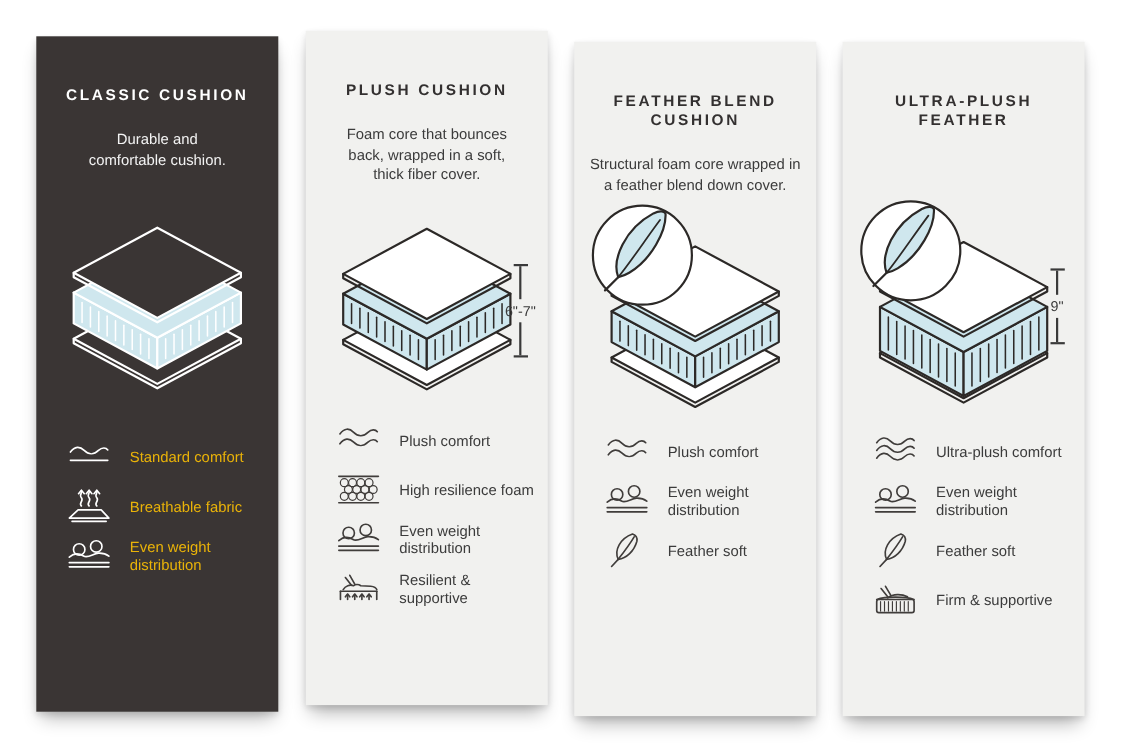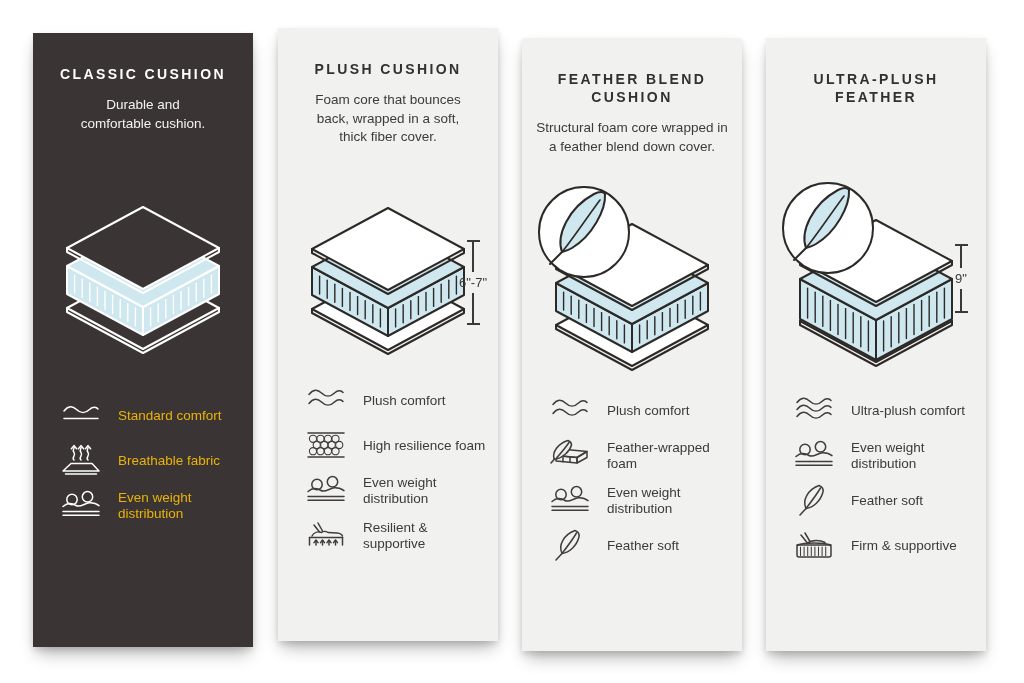--- a/index.html
+++ b/index.html
@@ -14,27 +14,27 @@
     box-shadow:0 10px 16px -4px rgba(0,0,0,.30), 0 3px 6px rgba(0,0,0,.12);
   }
   .card.light{background:#f1f1ef;color:#3b3b3b}
   .card.dark{background:#3a3534;color:#ffffff}
   .card-0{left:33px;top:33px;height:614px}
   .card-1{left:278px;top:28px;height:613px}
   .card-2{left:522px;top:38px;height:613px}
   .card-3{left:766px;top:38px;height:613px}
 
   .card-title{
-    margin:32px 10px 0;text-align:center;
+    margin:44px 10px 0;text-align:center;
     font-size:14px;font-weight:700;letter-spacing:2.4px;
     line-height:1.3;white-space:pre-line;color:#333030;
   }
   .dark .card-title{color:#ffffff}
   .card-desc{
-    margin:13px 13px 0;text-align:center;
+    margin:23px 13px 0;text-align:center;
     font-size:13.5px;line-height:1.38;white-space:pre-line;color:#3b3b3b;
   }
   .dark .card-desc{color:#f3f3f3}
 
   .illu{position:absolute;left:0;width:220px;height:200px;top:140px}
   .illu svg{display:block}
   .card-0 .illu{top:134px}
   .card-1 .illu{top:140px}
   .card-2 .illu{top:146px}
   .card-3 .illu{top:142px}
@@ -316,35 +316,20 @@
             <svg viewBox="0 0 44 36" width="44" height="36" fill="none" stroke="currentColor" stroke-width="1.5" stroke-linecap="round" stroke-linejoin="round">
               <path d="M5,11.5 C9,6 13.5,6 17.5,10 C21.5,14 26.5,14 30.5,10 C34,6.7 37.5,7.5 39,9.5"></path>
               <path d="M5,20.5 C9,15 13.5,15 17.5,19 C21.5,23 26.5,23 30.5,19 C34,15.7 37.5,16.5 39,18.5"></path>
             </svg>
           </span>
     <span class="f-label">Plush comfort</span>
   </li>
         <li class="feature">
     <span class="f-icon">
             <svg viewBox="0 0 44 36" width="44" height="36" fill="none" stroke="currentColor" stroke-width="1.5" stroke-linecap="round" stroke-linejoin="round">
-              <path d="M8,17.5 L18,11.5 L39,13.5 L29,19.5 Z"></path>
-              <path d="M8,17.5 L29,19.5 L29,25 L8,23 Z"></path>
-              <path d="M39,13.5 L39,19.5 L29,25 L29,19.5 Z"></path>
-              <line x1="15" y1="18.3" x2="15" y2="23.7"></line>
-              <line x1="22" y1="18.9" x2="22" y2="24.3"></line>
-              <path d="M6,21 C4,14 10,5.5 20,2.5 C22.5,3.5 23.5,5 23.5,7 C21.5,14 14.5,19.5 8.5,21 Z" fill="#f1f1ef"></path>
-              <path d="M8.5,20 C13,15 18,9 21,4.5"></path>
-              <path d="M3,25 L6.5,21"></path>
-            </svg>
-          </span>
-    <span class="f-label">Feather-wrapped foam</span>
-  </li>
-        <li class="feature">
-    <span class="f-icon">
-            <svg viewBox="0 0 44 36" width="44" height="36" fill="none" stroke="currentColor" stroke-width="1.5" stroke-linecap="round" stroke-linejoin="round">
               <circle cx="13" cy="11.5" r="5.2"></circle>
               <circle cx="28.5" cy="8.8" r="5.2"></circle>
               <path d="M4,18.5 C8.5,14.5 13,15 17,17.5 C21,20 26,15 30.5,14.8 C34.5,14.6 38,16 40,17.6"></path>
               <line x1="4" y1="23.5" x2="40" y2="23.5"></line>
               <line x1="4" y1="27.3" x2="40" y2="27.3"></line>
             </svg>
           </span>
     <span class="f-label">Even weight distribution</span>
   </li>
         <li class="feature">

